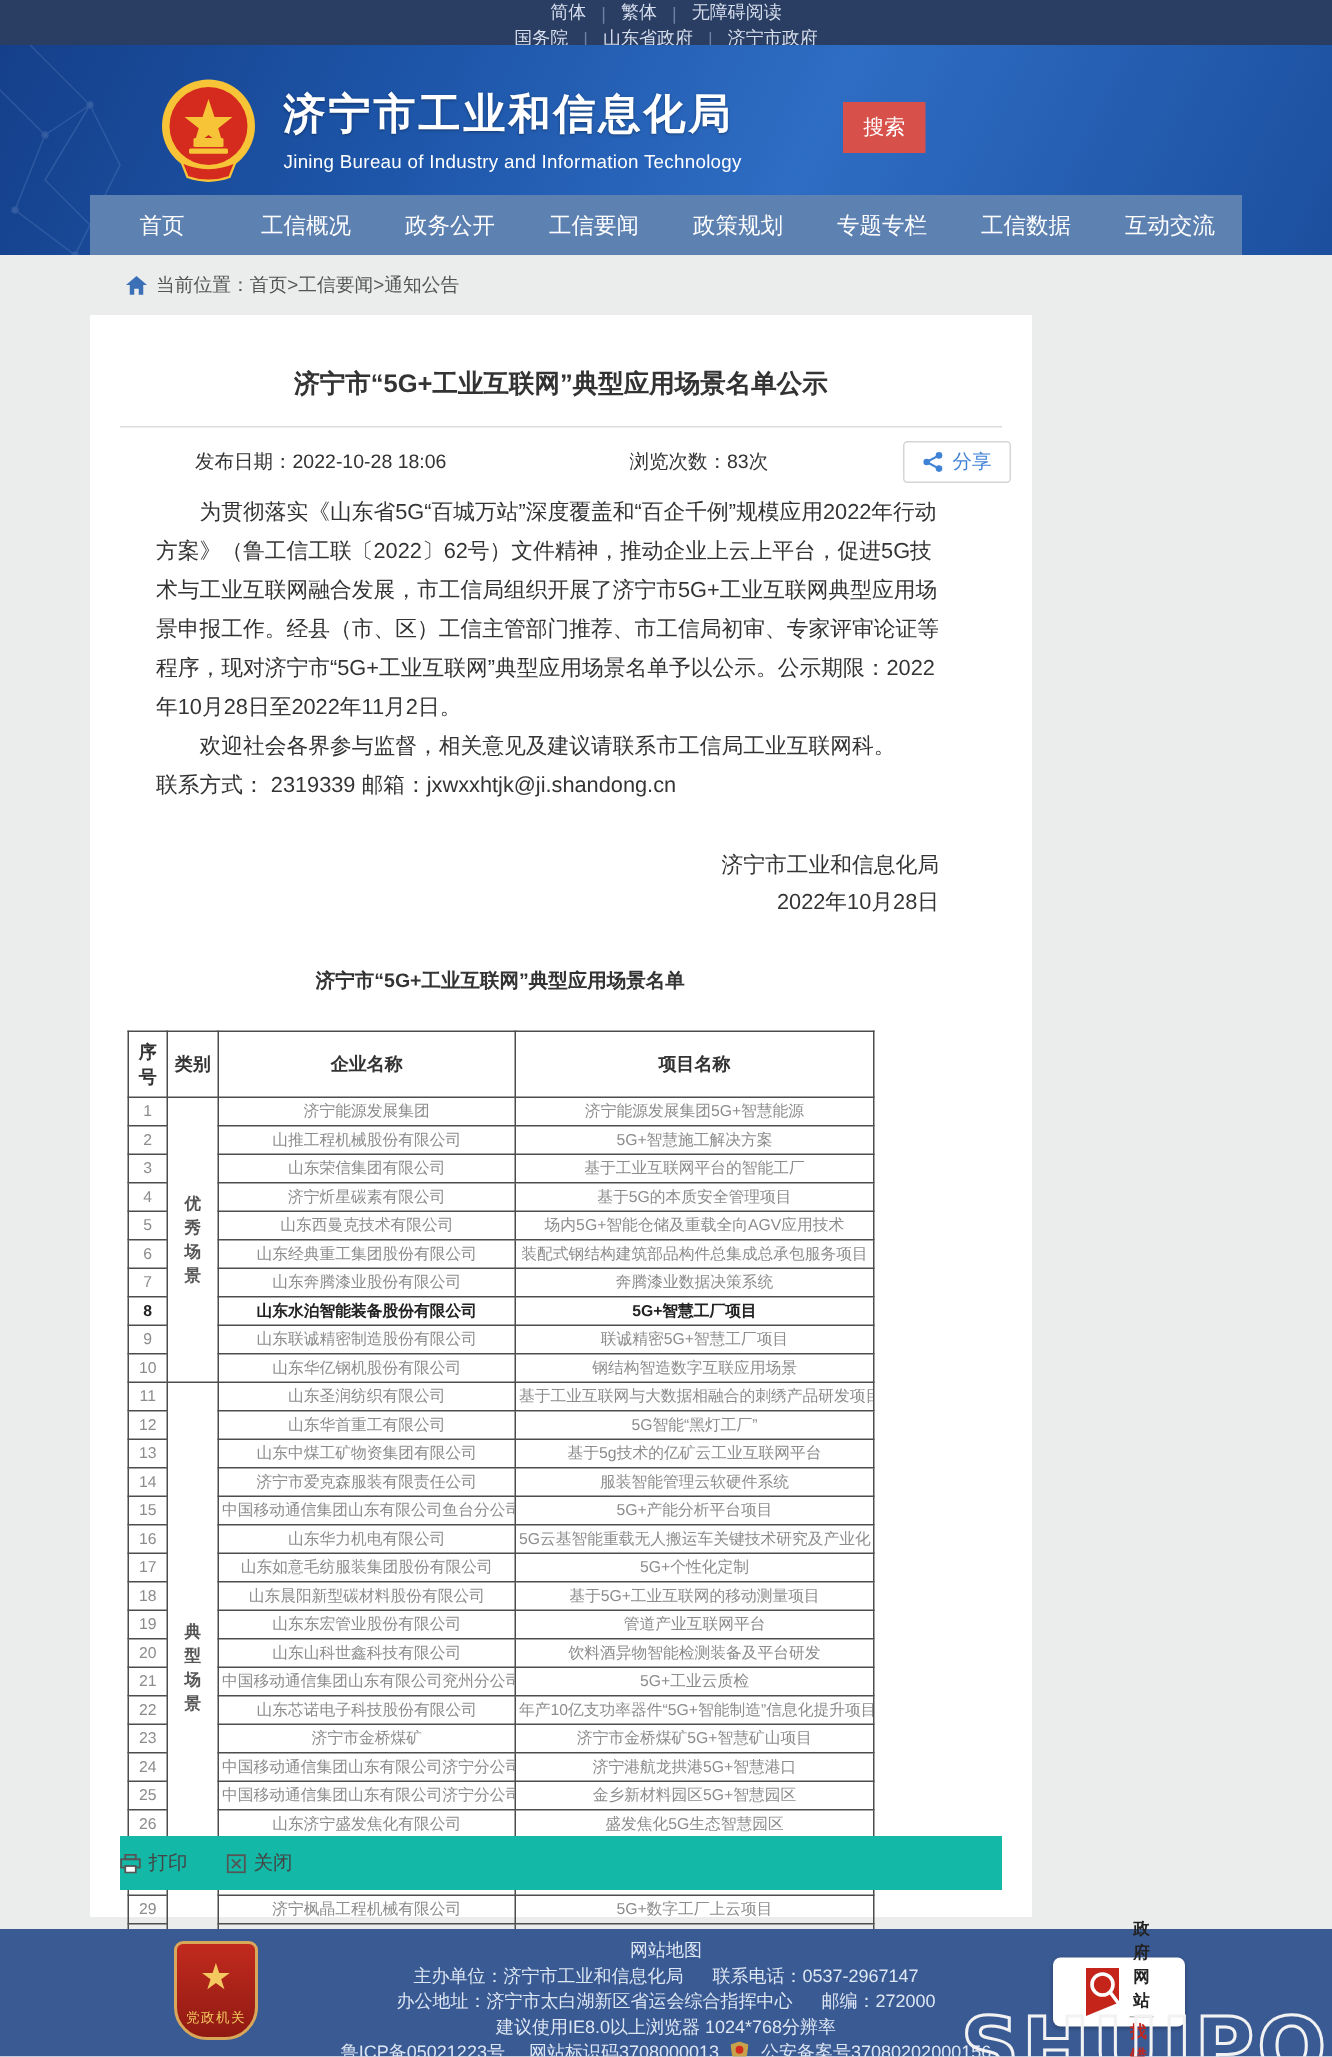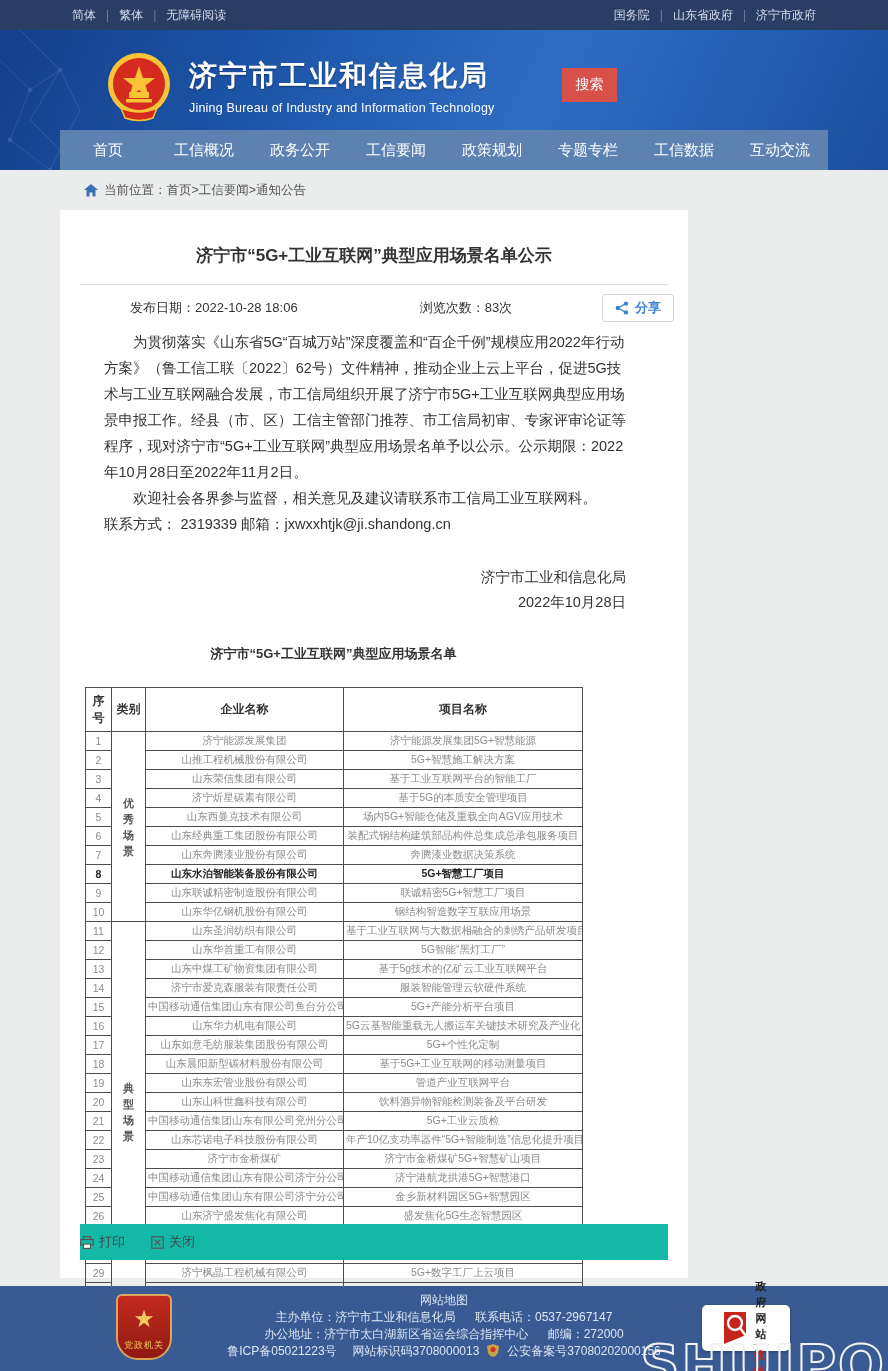--- a/index.html
+++ b/index.html
@@ -6,21 +6,21 @@
   html,body { width:888px; }
   body {
     height:1371px; position:relative; overflow:hidden;
     background:#ebecec;
     font-family:"Liberation Sans","DejaVu Sans",sans-serif;
     color:#333;
   }
   
   .topbar {
     height:30px; background:#293e62; display:flex; align-items:center;
-    justify-content:space-between; padding:0 62px; font-size:12px; color:#d6dded;
+    justify-content:space-between; padding:0 62px; font-size:12px; color:#d6dded;flex-direction:column;
   }
   .topbar .grp { display:flex; align-items:center; }
   .topbar .lnk { padding:0 10px; cursor:pointer; }
   .topbar .sep { color:#6d7fa3; }
   
   .header { height:140px; position:relative;
     background:linear-gradient(115deg,#153f8a 0%,#1d55a8 30%,#2e6dc4 60%,#1c4f9e 100%);
   }
   .header .deco { position:absolute; left:0; top:0; height:100%; opacity:.35; }
   .brand { position:absolute; left:103px; top:20px; display:flex; align-items:center; }
@@ -42,21 +42,21 @@
   .crumbbar { height:40px; display:flex; align-items:center; padding-left:84px;
     font-size:12.5px; color:#555; }
   .crumbbar .ic { margin-right:6px; display:flex; }
   
   .card { position:relative; margin:0 60px 8px; width:628px; height:1068px; background:#fff; }
   .art-title { padding-top:34px; text-align:center; font-size:17px; font-weight:bold; color:#333; }
   .divider { margin:17px 20px 0; border-bottom:1px solid #ddd; }
   .meta { display:flex; align-items:center; padding:12px 14px 0 70px; font-size:13px; color:#333; height:34px; }
   .meta .views { margin-left:122px; }
   .share-btn { margin-left:auto; display:flex; align-items:center; gap:6px; border:1px solid #d5d5d5;
-    background:#fff; border-radius:3px; padding:4px 12px; color:#3f82d6; font-size:13px; cursor:pointer; font-family:inherit;font-weight:bold; }
+    background:#fff; border-radius:3px; padding:4px 12px; color:#3f82d6; font-size:13px; cursor:pointer; font-family:inherit; }
   .body-text { padding:10px 58px 0 44px; font-size:14.5px; line-height:26px; color:#333; }
   .body-text p.ind { text-indent:2em; }
   .attach { margin-top:26px; }
   .attach .u { text-decoration:underline; }
   .sig { padding-right:62px; text-align:right; font-size:14.5px; line-height:25px; margin-top:28px; }
   
   .tbl-area { margin:30px 0 0 25px; width:497px; }
   .tbl-title { text-align:center; font-size:13px; font-weight:bold; color:#333; margin-bottom:24px; }
   table.scene { border-collapse:collapse; width:497px; table-layout:fixed; }
   table.scene th, table.scene td { border:1px solid #4d4d4d; }
@@ -398,20 +398,21 @@
 
   <div class="row"><span class="map">网站地图</span></div>
   <div class="row">
     <span>主办单位：济宁市工业和信息化局</span>
     <span>联系电话：0537-2967147</span>
   </div>
   <div class="row">
     <span>办公地址：济宁市太白湖新区省运会综合指挥中心</span>
     <span>邮编：272000</span>
   </div>
+  <div class="row"><span>建议使用IE8.0以上浏览器 1024*768分辨率</span></div>
   <div class="row">
     <span>鲁ICP备05021223号</span><span>网站标识码3708000013</span><svg class="badge-dot" width="12" height="13" viewBox="0 0 12 13">
         <path d="M6 0 L12 2 L11 9 Q9.5 12 6 13 Q2.5 12 1 9 L0 2 Z" fill="#c8a24b"></path>
         <circle cx="6" cy="5.5" r="2.6" fill="#d42b1e"></circle>
       </svg><span>公安备案号37080202000156</span>
   </div>
 
   <div class="err-badge">
     <svg class="mag" viewBox="0 0 26 34">
       <path d="M1 1 L23 1 L23 24 L1 33 Z" fill="#c5241b"></path>

